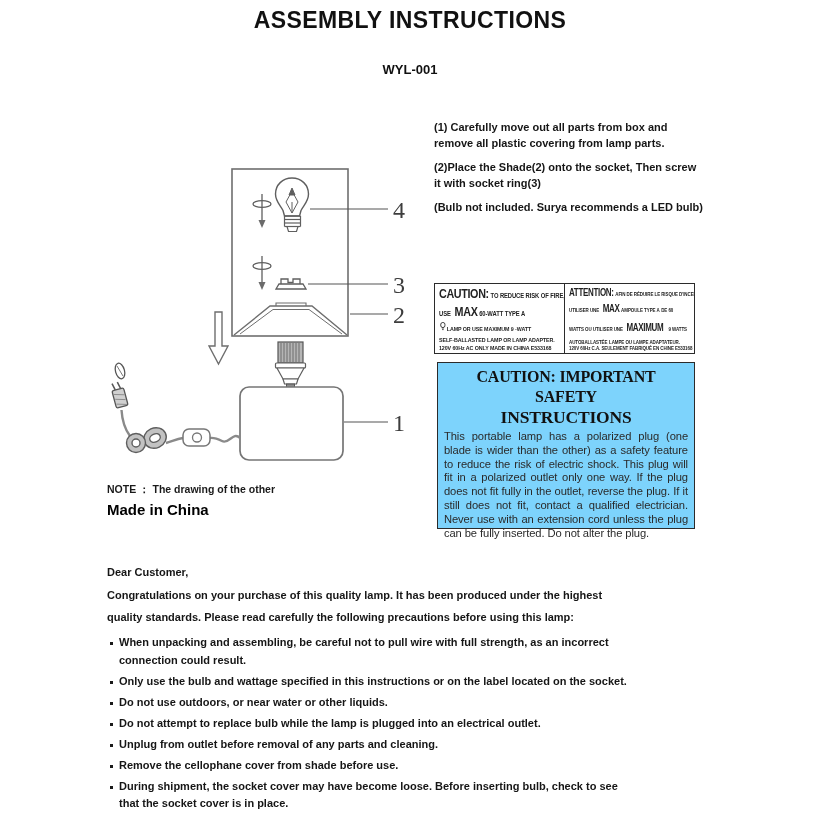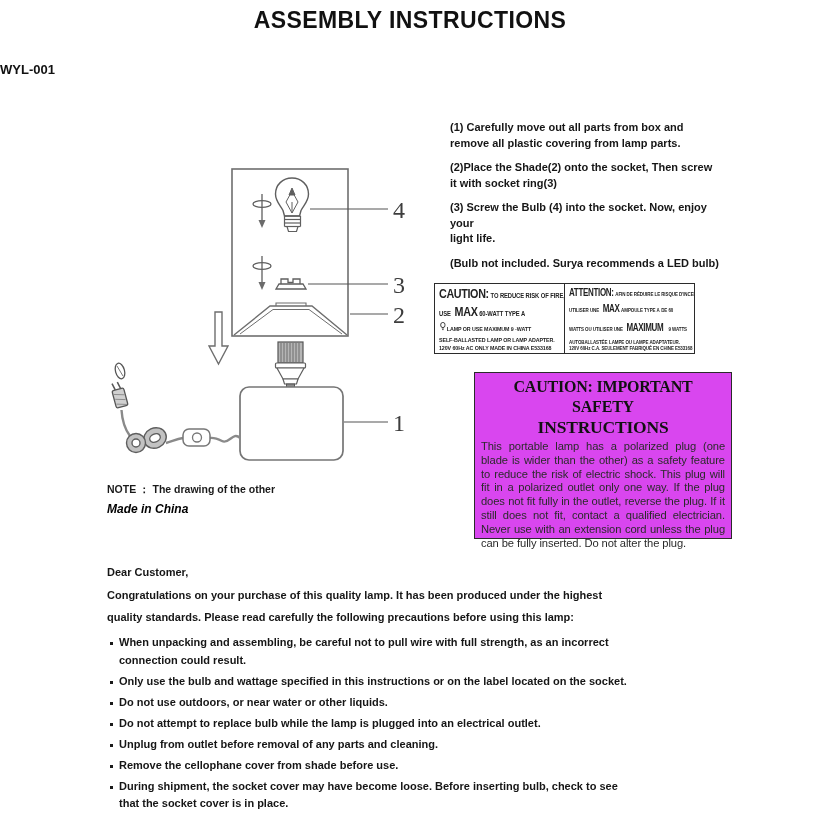--- a/index.html
+++ b/index.html
@@ -2,29 +2,29 @@
 <html><head>
 <meta charset="utf-8">
 <style>
   html,body{margin:0;padding:0;background:#ffffff;}
   #page{position:relative;width:840px;height:840px;background:#ffffff;overflow:hidden;
         font-family:"Liberation Sans", sans-serif;color:#1c1c1c;}
 
   
   .doc-title{position:absolute;top:7px;left:0;width:820px;text-align:center;
              font-size:23px;font-weight:700;letter-spacing:.4px;color:#111;}
-  .doc-model{position:absolute;top:62px;left:0;width:820px;
+  .doc-model{position:absolute;top:62px;left:0;width:820px;text-align:center;
              font-size:13px;font-weight:700;color:#111;}
 
   
   .diagram{position:absolute;left:100px;top:150px;width:320px;height:330px;}
   .part-num{font-family:"Liberation Serif", serif;font-size:24px;fill:#3d3d3d;}
 
   
-  .steps{position:absolute;left:450px;top:120px;width:276px;
+  .steps{position:absolute;left:434px;top:120px;width:276px;
          font-size:11px;font-weight:700;line-height:15.5px;color:#161616;}
   .steps p{margin:0 0 9px 0;white-space:pre-line;}
   .steps p.bulb-note{margin-top:8px;}
 
   
   .caution-label{position:absolute;left:434px;top:283px;width:261px;height:71px;
                  border:1.6px solid #2b2b2b;display:flex;box-sizing:border-box;background:#fff;}
   .caution-cell{flex:1;padding:3px 3px 2px 4px;display:flex;flex-direction:column;
                 justify-content:space-between;overflow:hidden;box-sizing:border-box;}
   .caution-cell.en{border-right:1.6px solid #2b2b2b;}
@@ -32,32 +32,32 @@
   .en .clab-row{transform:scaleX(.86);}
   .fr .clab-row{transform:scaleX(.80);}
   .clab-big{font-weight:700;font-size:12.5px;letter-spacing:-.4px;margin-right:2px;}
   .fr .clab-big{font-size:10px;}
   .clab-sm{font-weight:700;font-size:6.8px;letter-spacing:-.1px;}
   .clab-tiny{font-weight:700;font-size:6.2px;letter-spacing:-.1px;}
   .fr .clab-tiny{font-size:5.6px;}
   .bulb-glyph{display:inline-block;margin:0 1px;}
 
   
-  .safety-box{position:absolute;left:437px;top:372px;width:258px;height:167px;
-              border:1.7px solid #2b2b2b;box-sizing:border-box;padding:4px 6px;background:#d946ef;margin-left:37px;}
+  .safety-box{position:absolute;left:437px;top:362px;width:258px;height:167px;
+              border:1.7px solid #2b2b2b;box-sizing:border-box;padding:4px 6px;background:#7dd3fc;}
   .safety-title{font-family:"Liberation Serif", serif;font-weight:700;text-align:center;
                 font-size:16px;color:#111;line-height:20px;letter-spacing:-.2px;}
   .safety-title .line2{font-size:17.5px;}
   .safety-body{margin-top:3px;font-size:11.2px;font-weight:400;line-height:13.8px;
                text-align:justify;color:#2a2a2a;letter-spacing:-.1px;}
 
   
   .note-block{position:absolute;left:107px;top:480px;font-size:10.5px;font-weight:700;
               color:#1a1a1a;line-height:19.5px;}
-  .note-block .made-in{font-size:12px;color:#000;font-style:italic;}
+  .note-block .made-in{font-size:15px;color:#000;}
 
   
   .letter{position:absolute;left:107px;top:566px;width:625px;font-size:11px;
           font-weight:700;color:#161616;}
   .letter .salutation{margin:0 0 6px 0;}
   .letter .intro{margin:0 0 6px 0;white-space:pre-line;line-height:22px;}
   .letter ul{list-style:none;margin:0;padding:0;}
   .letter li{position:relative;padding-left:12px;margin-bottom:3.5px;
              white-space:pre-line;line-height:17.5px;}
   .letter li::before{content:'';position:absolute;left:3px;top:8px;width:3px;height:3px;
@@ -177,22 +177,20 @@
     <text class="part-num" x="293" y="143">3</text>
     <text class="part-num" x="293" y="173">2</text>
     <text class="part-num" x="293" y="281">1</text>
   </svg>
 
   <div class="steps">
     <p>(1) Carefully move out all parts from box and
 remove all plastic covering from lamp parts.</p>
     <p>(2)Place the Shade(2) onto the socket, Then screw
 it with socket ring(3)</p>
-    <p>(3) Screw the Bulb (4) into the socket. Now, enjoy  your
-light life.</p>
     <p class="bulb-note">(Bulb not included. Surya recommends a LED bulb)</p>
   </div>
 
   <div class="caution-label">
     <div class="caution-cell en">
       <div class="clab-row">
         <span class="clab-big">CAUTION:</span>
         <span class="clab-sm">TO REDUCE RISK OF FIRE,</span>
       </div>
       <div class="clab-row">

